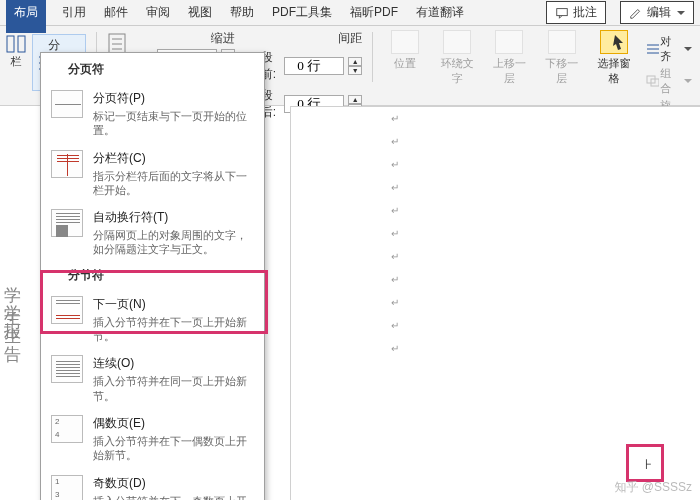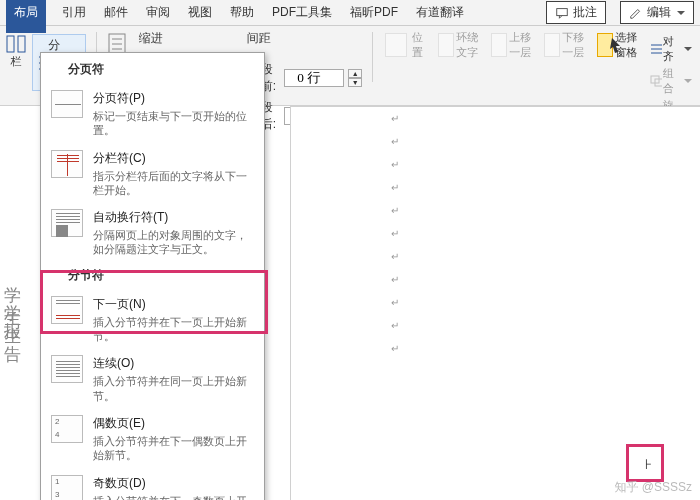--- a/index.html
+++ b/index.html
@@ -12,31 +12,31 @@
   .menubar .btn { border: 1px solid #404040; padding: 2px 8px; background: #fff; cursor: pointer; display: flex; align-items: center; gap: 4px; }
   .menubar .icon { width: 14px; height: 14px; display: inline-block; }
   
   .ribbon { display: flex; height: 80px; background: #f3f3f3; border-bottom: 1px solid #d0d0d0; }
   .ribbon-left { display: flex; align-items: flex-start; padding: 4px 6px; gap: 6px; }
   .rb-btn { display: flex; align-items: center; gap: 2px; padding: 2px 4px; }
   .rb-btn.active { border: 1px solid #aecbee; background: #e6f0fa; }
   .sep { width: 1px; height: 50px; background: #d0d0d0; margin: 6px 4px 0; }
   
   .indent-area { padding: 4px 6px; }
-  .indent-title { margin-bottom: 14px; }
+  .indent-title { margin-bottom: 2px; text-align: right; }
   .spin-row { display: flex; align-items: center; gap: 4px; margin-bottom: 4px; }
   .spin-row input { width: 60px; height: 18px; border: 1px solid #aaa; padding: 0 12px; font-family: Liberation Serif, serif; }
   .spin-btns { display: flex; flex-direction: column; }
   .spin-btns .sb { width: 14px; height: 9px; border: 1px solid #aaa; background: #f7f7f7; font-size: 7px; text-align: center; line-height: 7px; }
   .section-label { font-size: 11px; color: #666; text-align: center; margin-top: 4px; }
   
   .spacing-area { padding: 4px 6px; }
   
   .arrange-area { display: flex; align-items: flex-start; padding: 4px 8px; gap: 12px; }
-  .arrange-btn { display: flex; align-items: center; gap: 2px; width: 42px; cursor: pointer; }
+  .arrange-btn { display: flex; flex-direction: column; align-items: center; gap: 2px; width: 42px; cursor: pointer; }
   .arrange-btn .aicn { width: 28px; height: 24px; border: 1px solid #ccc; background: #fff; position: relative; }
   .arrange-btn.disabled { opacity: 0.45; }
   .arrange-btn.sel .aicn { background: #ffec9f; border-color: #e8a800; }
   .arrange-label { font-size: 11px; text-align: center; }
   .side-col { display: flex; flex-direction: column; gap: 2px; padding-top: 4px; }
   .side-item { display: flex; align-items: center; gap: 1px; font-size: 11px; }
   
   .dropdown { position: absolute; top: 52px; left: 40px; width: 225px; background: #fff; border: 1px solid #a0a0a0; box-shadow: 2px 2px 6px rgba(0,0,0,0.25); z-index: 50; padding: 4px 0 12px; }
   .dd-header { font-weight: bold; padding: 4px 27px 6px; font-size: 12px; color: #333; }
   .dd-item { display: flex; padding: 6px 10px; gap: 10px; cursor: pointer; }

